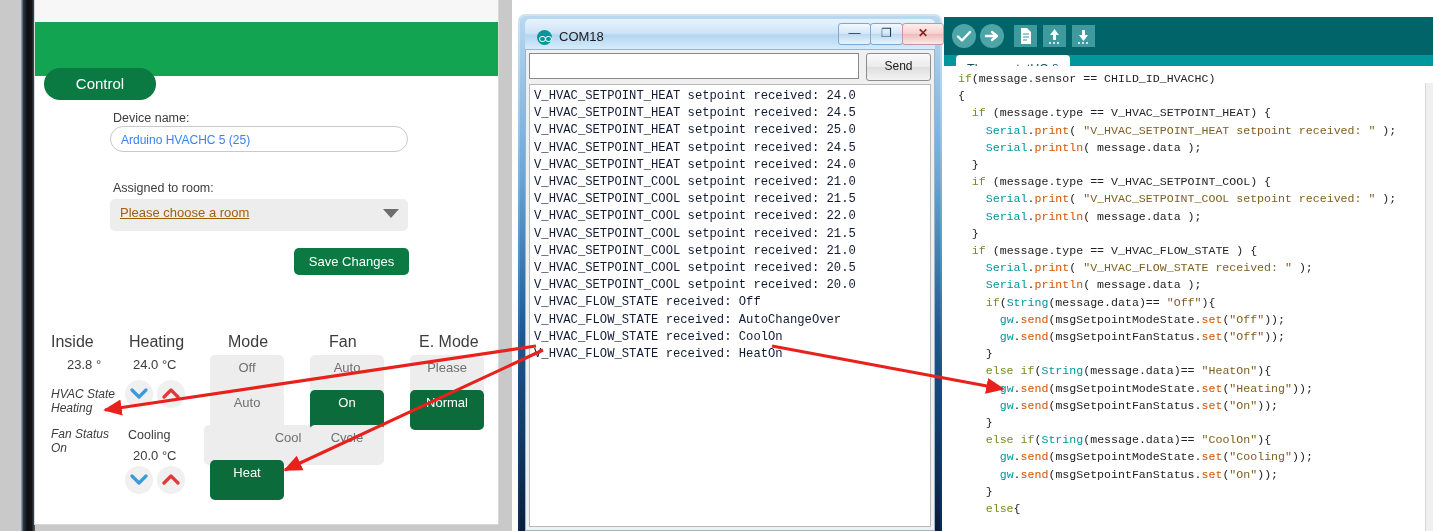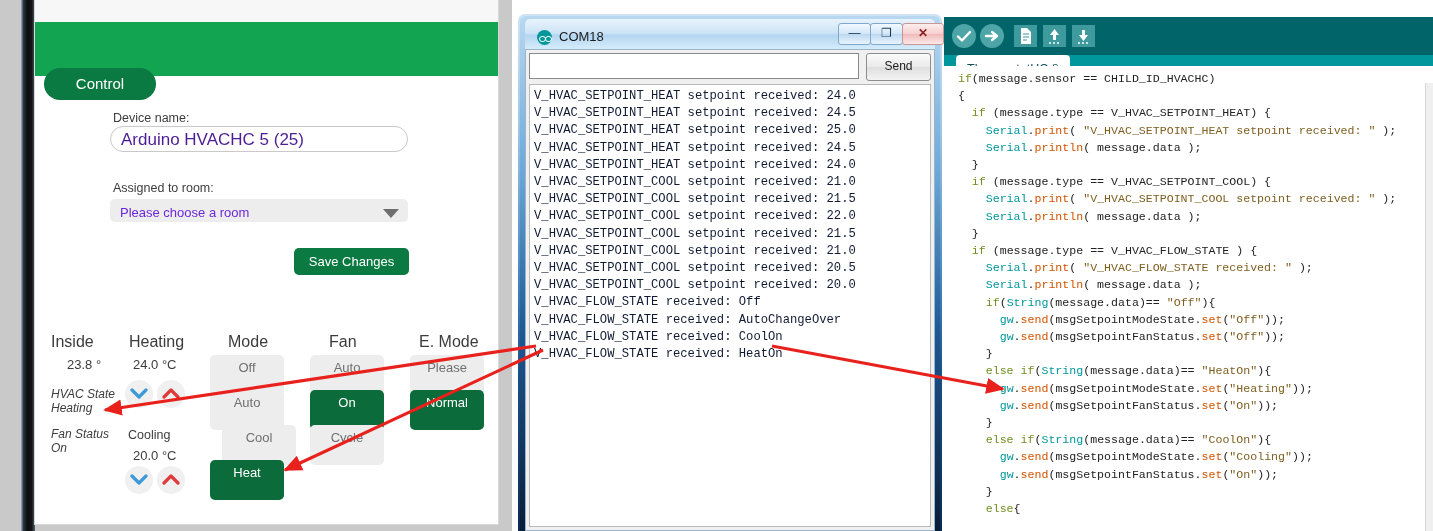--- a/index.html
+++ b/index.html
@@ -20,24 +20,24 @@
      box-shadow:0 0 0 1px #d8d8d8;}
   #left-topbar{position:absolute;left:35px;top:0px;width:463px;height:22px;background:#f7f7f7;border-bottom:1px solid #e3e3e3;}
   #green-header{position:absolute;left:35px;top:22px;width:463px;height:54px;background:#13a452;}
   .hdr-tab{position:absolute;top:33px;height:32px;line-height:32px;color:#ffffff;font-size:15px;text-align:center;margin-top:35px;}
   #tab-control{left:44px;width:112px;background:#0b7a42;border-radius:16px;}
   #tab-back{left:170px;width:72px;background:transparent;}
 
   .lbl{position:absolute;color:#3c3c3c;font-size:12.5px;}
   #devname-label{left:113px;top:111px;}
   #devname-input{position:absolute;left:110px;top:126px;width:298px;height:26px;border:1px solid #c9c9c9;border-radius:13px;
-     background:#ffffff;color:#4c1d95;font-size:17px;line-height:26px;padding:0 10px;box-sizing:border-box;font-family:"Liberation Sans",sans-serif;}
+     background:#ffffff;color:#3b82f6;font-size:12px;line-height:26px;padding:0 10px;box-sizing:border-box;font-family:"Liberation Sans",sans-serif;}
   #room-label{left:113px;top:181px;}
-  #room-select{position:absolute;left:110px;top:199px;width:298px;height:23px;border-radius:5px;background:#ededed;
-     color:#6d28d9;font-size:13px;line-height:27px;padding:0 10px;box-sizing:border-box;}
+  #room-select{position:absolute;left:110px;top:199px;width:298px;height:32px;border-radius:5px;background:#ededed;
+     color:#a16207;font-size:13px;line-height:27px;padding:0 10px;box-sizing:border-box;text-decoration:underline;}
   #room-caret{position:absolute;right:9px;top:10px;width:0;height:0;border-left:8px solid transparent;border-right:8px solid transparent;border-top:9px solid #6e6e6e;}
   #save-btn{position:absolute;left:294px;top:248px;width:115px;height:27px;background:#0b7a42;border-radius:5px;color:#fff;
      font-size:13px;line-height:27px;text-align:center;}
 
   
   .col-head{position:absolute;font-size:16px;color:#3c3c3c;}
   .col-val{position:absolute;font-size:13px;color:#3c3c3c;}
   .stat{position:absolute;font-size:12px;color:#3c3c3c;line-height:13px;font-style:italic;}
   .pill{position:absolute;width:74px;height:40px;border-radius:5px;font-size:13px;line-height:26px;text-align:center;}
   .pill.off{background:#ededed;color:#6f6f6f;}
@@ -156,21 +156,21 @@
         </svg>
     </div>
     <div class="chevbtn" style="left:157px;top:466px;">
       <svg width="18" height="14" viewBox="0 0 18 14">
           <path d="M2 10 L9 3 L16 10" stroke="#e03b3b" stroke-width="3.2" fill="none" stroke-linecap="round" stroke-linejoin="round"></path>
         </svg>
     </div>
 
     <div class="pill off" style="left:210px;top:355px;">Off</div>
     <div class="pill off" style="left:210px;top:390px;">Auto</div>
-    <div class="pill off" style="left:222px;top:425px;">Cool</div>
+    <div class="pill off" style="left:204px;top:425px;padding-left:47px;">Cool</div>
     <div class="pill on" style="left:210px;top:460px;">Heat</div>
 
     <div class="pill off" style="left:310px;top:355px;">Auto</div>
     <div class="pill on" style="left:310px;top:390px;">On</div>
     <div class="pill off" style="left:310px;top:425px;">Cycle</div>
 
     <div class="pill off" style="left:410px;top:355px;">Please</div>
     <div class="pill on" style="left:410px;top:390px;">Normal</div>
   </div>
 

